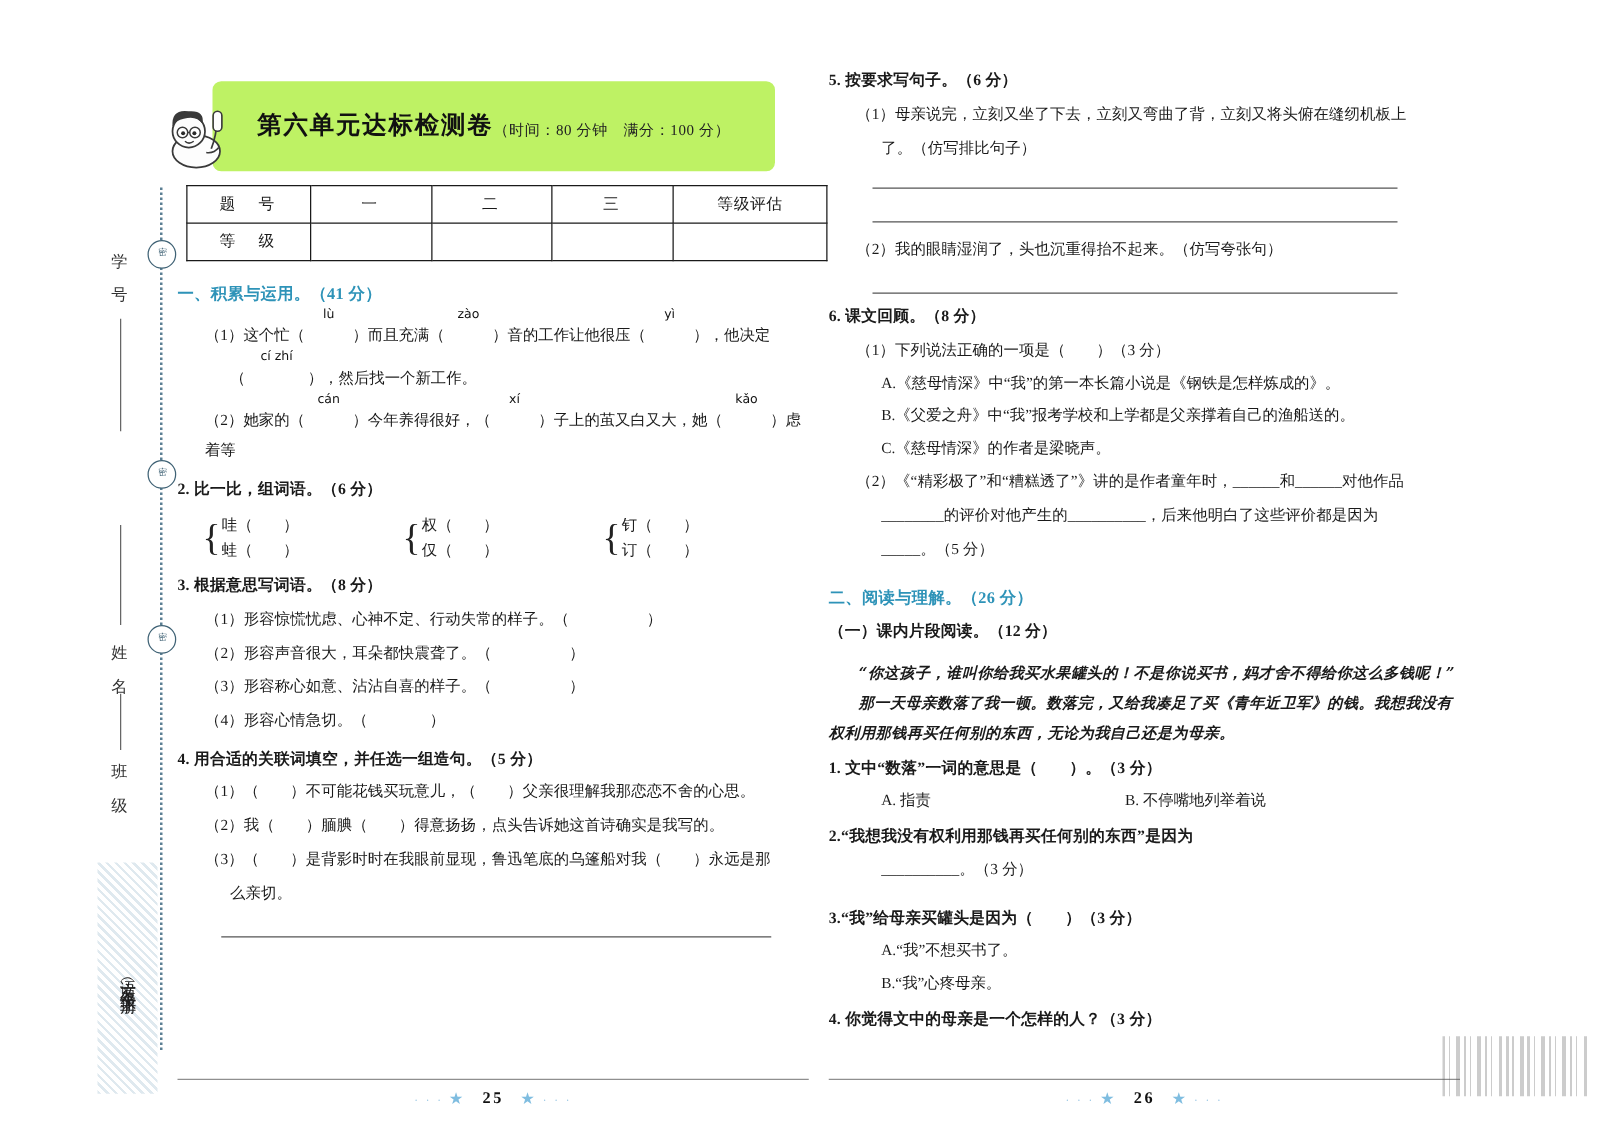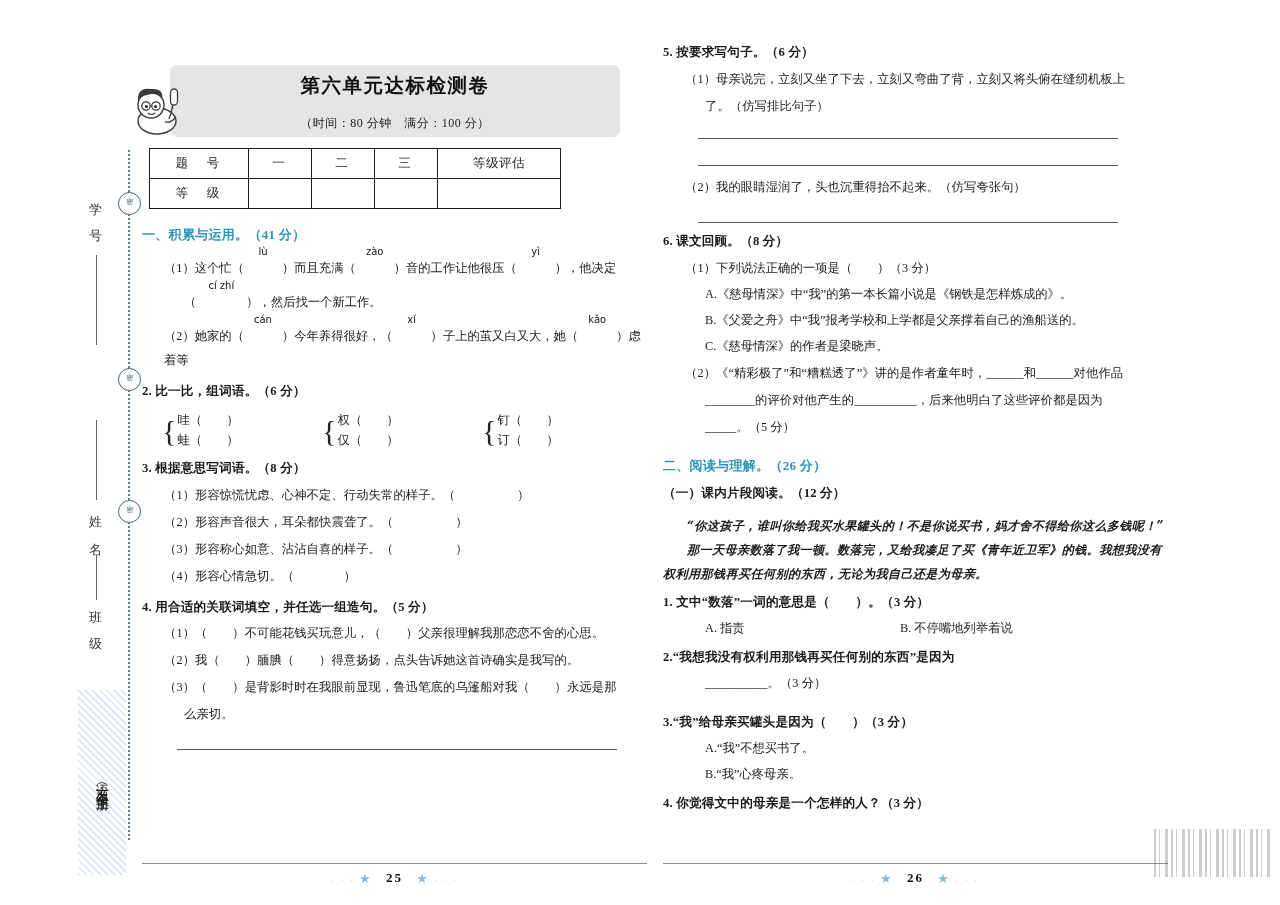--- a/index.html
+++ b/index.html
@@ -105,24 +105,23 @@
   }
   .col-left  { left: 142px; }
   .col-right { left: 663px; }
 
   
   .banner {
     position: relative;
     margin: 25px 0 0 28px;
     width: 450px;
     height: 72px;
-    background: #e5e5e5;
+    background: #bef264;
     border-radius: 7px 7px 7px 7px;
     display: flex;
-    flex-direction: column;
     align-items: center;
     justify-content: center;
   }
   .banner-title {
     font-size: 19.5px;
     font-weight: bold;
     letter-spacing: 1.5px;
     color: #111;
   }
   .banner-sub {
@@ -134,21 +133,21 @@
   .mascot {
     position: absolute;
     left: -43px; top: 14px;
     width: 62px; height: 58px;
   }
 
   
   .score-table {
     margin: 11px 0 0 7px;
     border-collapse: collapse;
-    width: 412px;
+    width: 513px;
     table-layout: fixed;
   }
   .score-table td {
     border: 1px solid #1a1a1a;
     height: 27px;
     text-align: center;
     font-size: 12.6px;
     letter-spacing: 3px;
   }
   .score-table td.lead { width: 96px; }
@@ -387,21 +386,21 @@
     <div class="sub">（2）我（　　）腼腆（　　）得意扬扬，点头告诉她这首诗确实是我写的。</div>
     <div class="sub">（3）（　　）是背影时时在我眼前显现，鲁迅笔底的乌篷船对我（　　）永远是那</div>
     <div class="sub indent2">么亲切。</div>
 
     <div class="ansline"></div>
   </div>
 
   <div class="col col-right">
 
     
-    <div class="q" style="margin-top:0">5. 按要求写句子。（6 分）</div>
+    <div class="q" style="margin-top:12px">5. 按要求写句子。（6 分）</div>
     <div class="sub">（1）母亲说完，立刻又坐了下去，立刻又弯曲了背，立刻又将头俯在缝纫机板上</div>
     <div class="sub indent2">了。（仿写排比句子）</div>
     <div class="ansline short" style="margin-top:20px"></div>
     <div class="ansline short" style="margin-top:26px"></div>
     <div class="sub" style="margin-top:10px">（2）我的眼睛湿润了，头也沉重得抬不起来。（仿写夸张句）</div>
     <div class="ansline short" style="margin-top:22px"></div>
 
     
     <div class="q" style="">6. 课文回顾。（8 分）</div>
     <div class="sub">（1）下列说法正确的一项是（　　）（3 分）</div>

